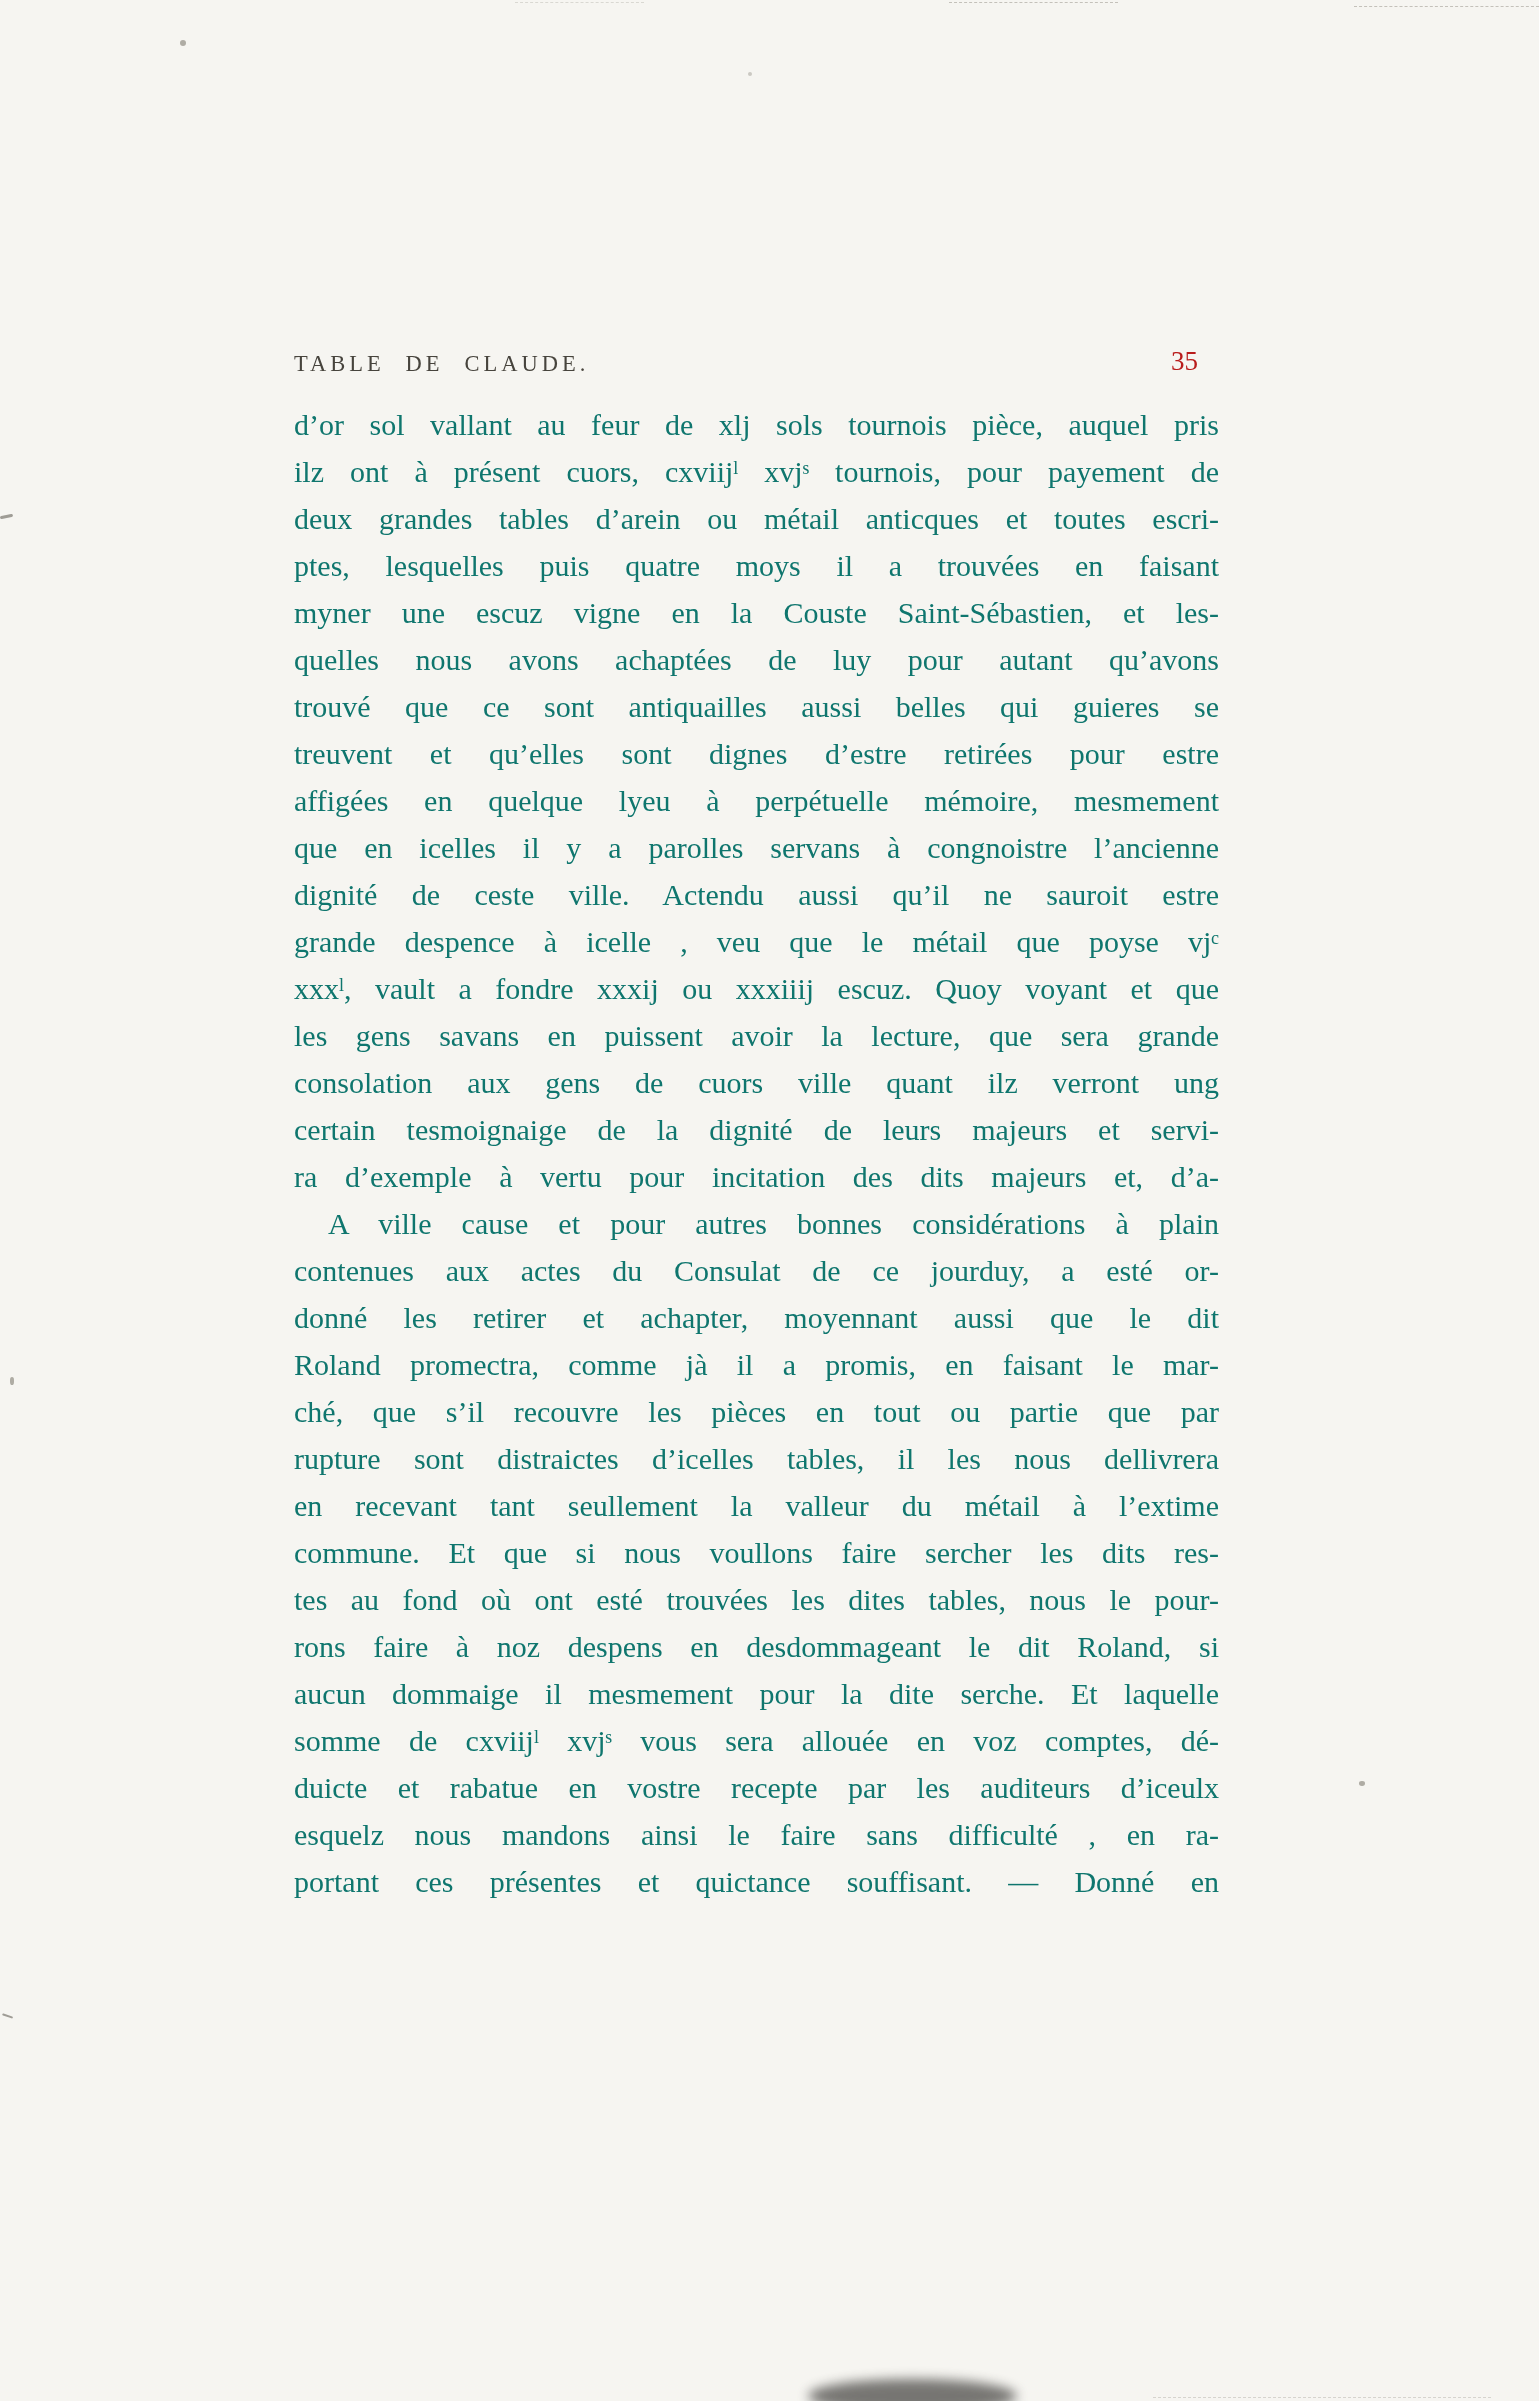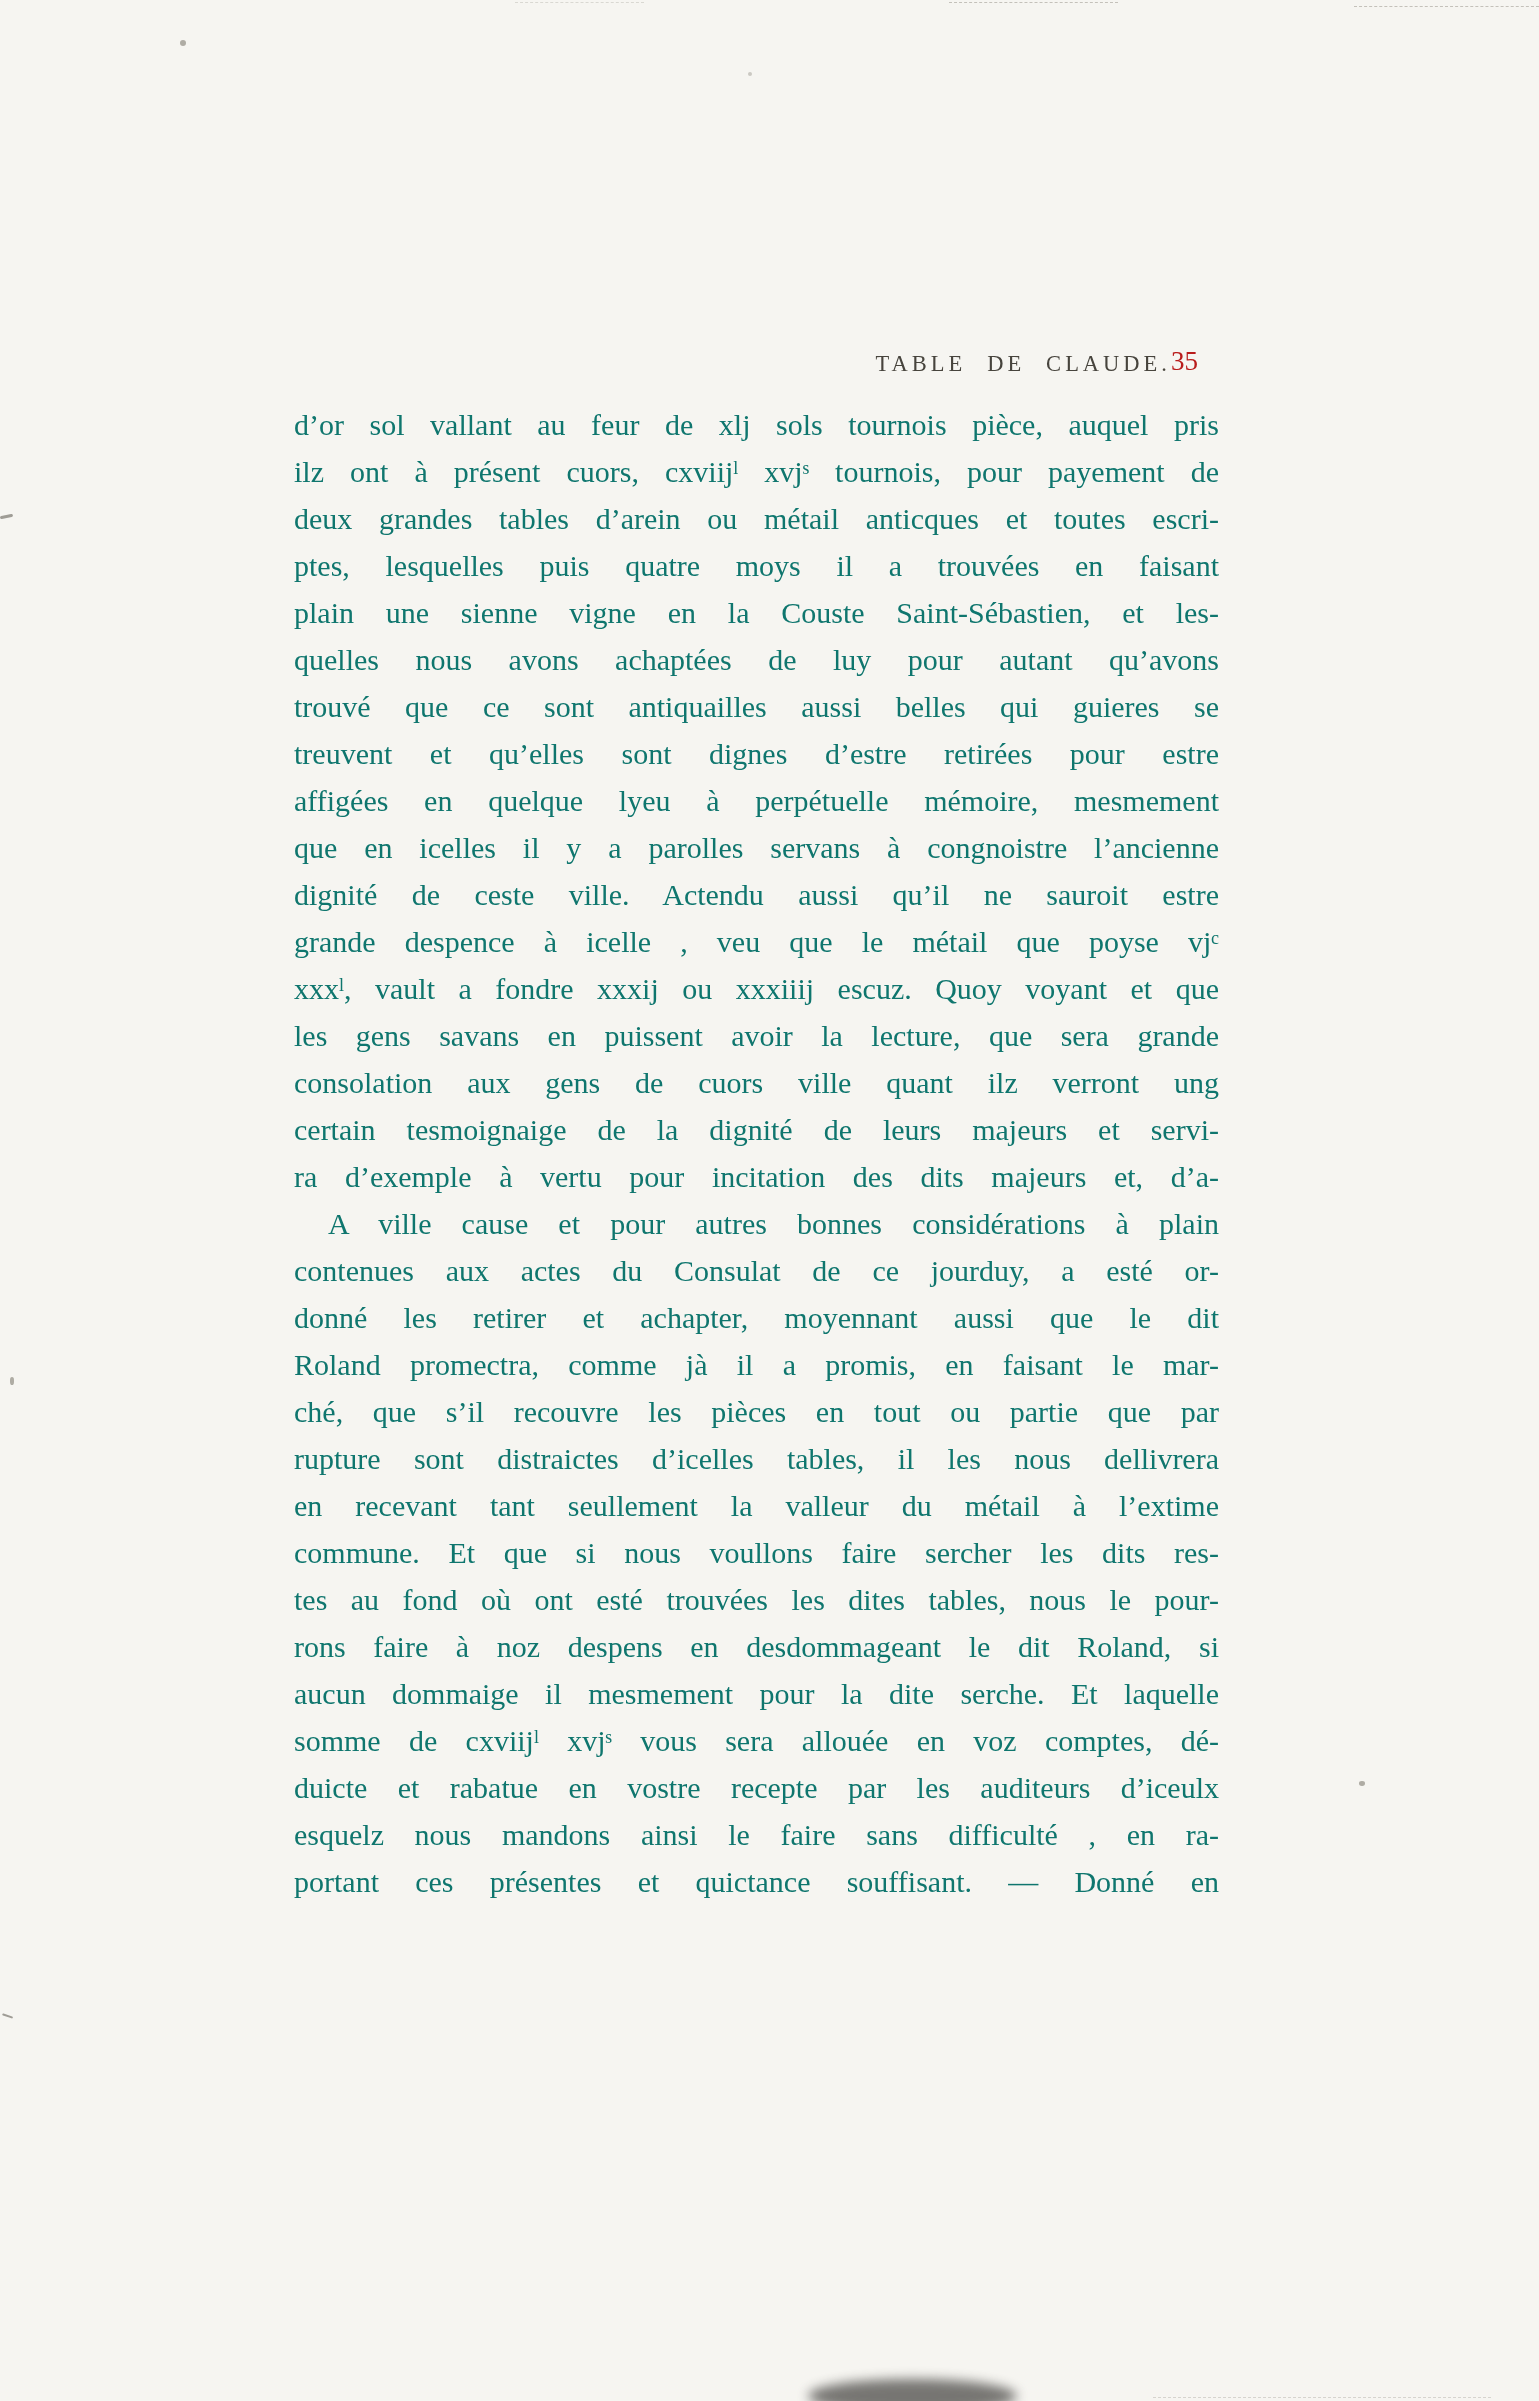--- a/index.html
+++ b/index.html
@@ -22,21 +22,21 @@
   .header {
     position: absolute;
     left: 294px;
     top: 351px;
     width: 925px;
     height: 35px;
   }
   .running-title {
     position: absolute;
     left: 0; right: 48px;
-    text-align: right;
+    text-align: left;
     font-size: 22.5px;
     letter-spacing: 4px;
     word-spacing: 11.3px;
     color: #47443d;
   }
   .page-number {
     position: absolute;
     right: 21px;
     top: -4.8px;
     font-size: 27px;
@@ -107,21 +107,21 @@
   <div class="header">
     <span class="running-title">TABLE DE CLAUDE.</span>
     <span class="page-number">35</span>
   </div>
 
   <div class="body-text">
       <div class="line">d’or sol vallant au feur de xlj sols tournois pièce, auquel pris</div>
       <div class="line">ilz ont à présent cuors, cxviijˡ xvjˢ tournois, pour payement de</div>
       <div class="line">deux grandes tables d’arein ou métail anticques et toutes escri-</div>
       <div class="line">ptes, lesquelles puis quatre moys il a trouvées en faisant</div>
-      <div class="line">plain une sienne vigne en la Couste Saint-Sébastien, et les-</div>
+      <div class="line">myner une escuz vigne en la Couste Saint-Sébastien, et les-</div>
       <div class="line">quelles nous avons achaptées de luy pour autant qu’avons</div>
       <div class="line">trouvé que ce sont antiquailles aussi belles qui guieres se</div>
       <div class="line">treuvent et qu’elles sont dignes d’estre retirées pour estre</div>
       <div class="line">affigées en quelque lyeu à perpétuelle mémoire, mesmement</div>
       <div class="line">que en icelles il y a parolles servans à congnoistre l’ancienne</div>
       <div class="line">dignité de ceste ville. Actendu aussi qu’il ne sauroit estre</div>
       <div class="line">grande despence à icelle , veu que le métail que poyse vjᶜ</div>
       <div class="line">xxxˡ, vault a fondre xxxij ou xxxiiij escuz. Quoy voyant et que</div>
       <div class="line">les gens savans en puissent avoir la lecture, que sera grande</div>
       <div class="line">consolation aux gens de cuors ville quant ilz verront ung</div>

